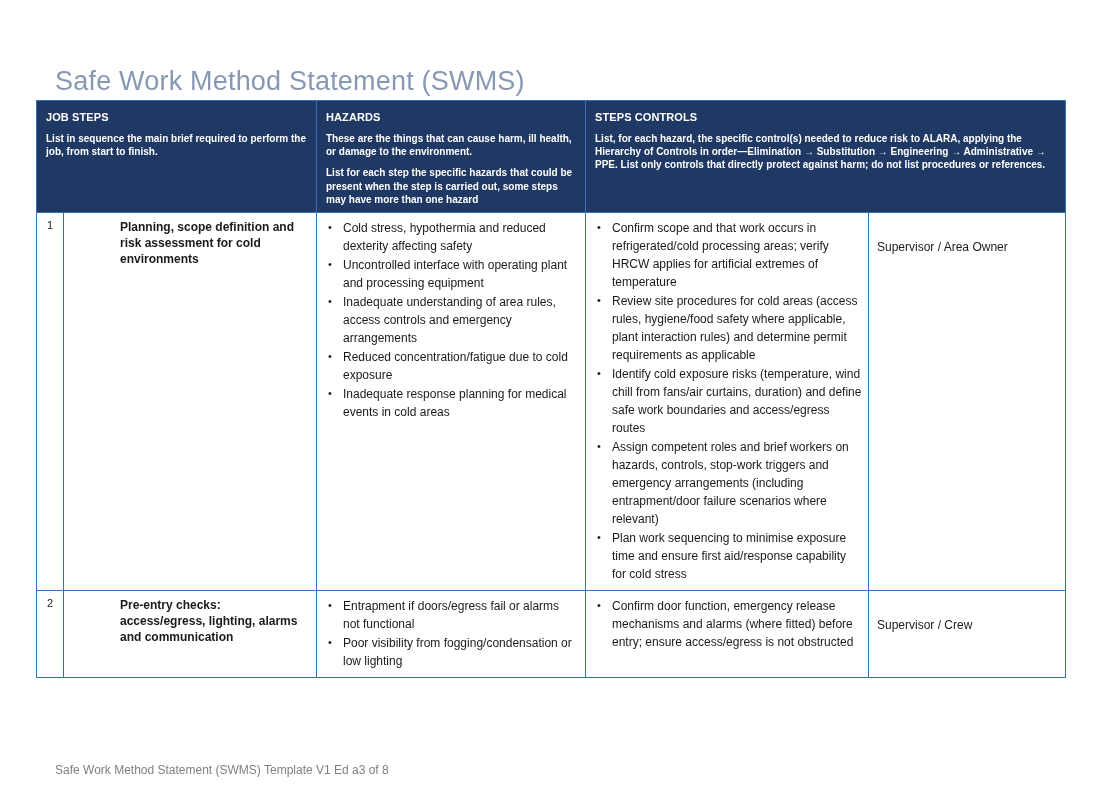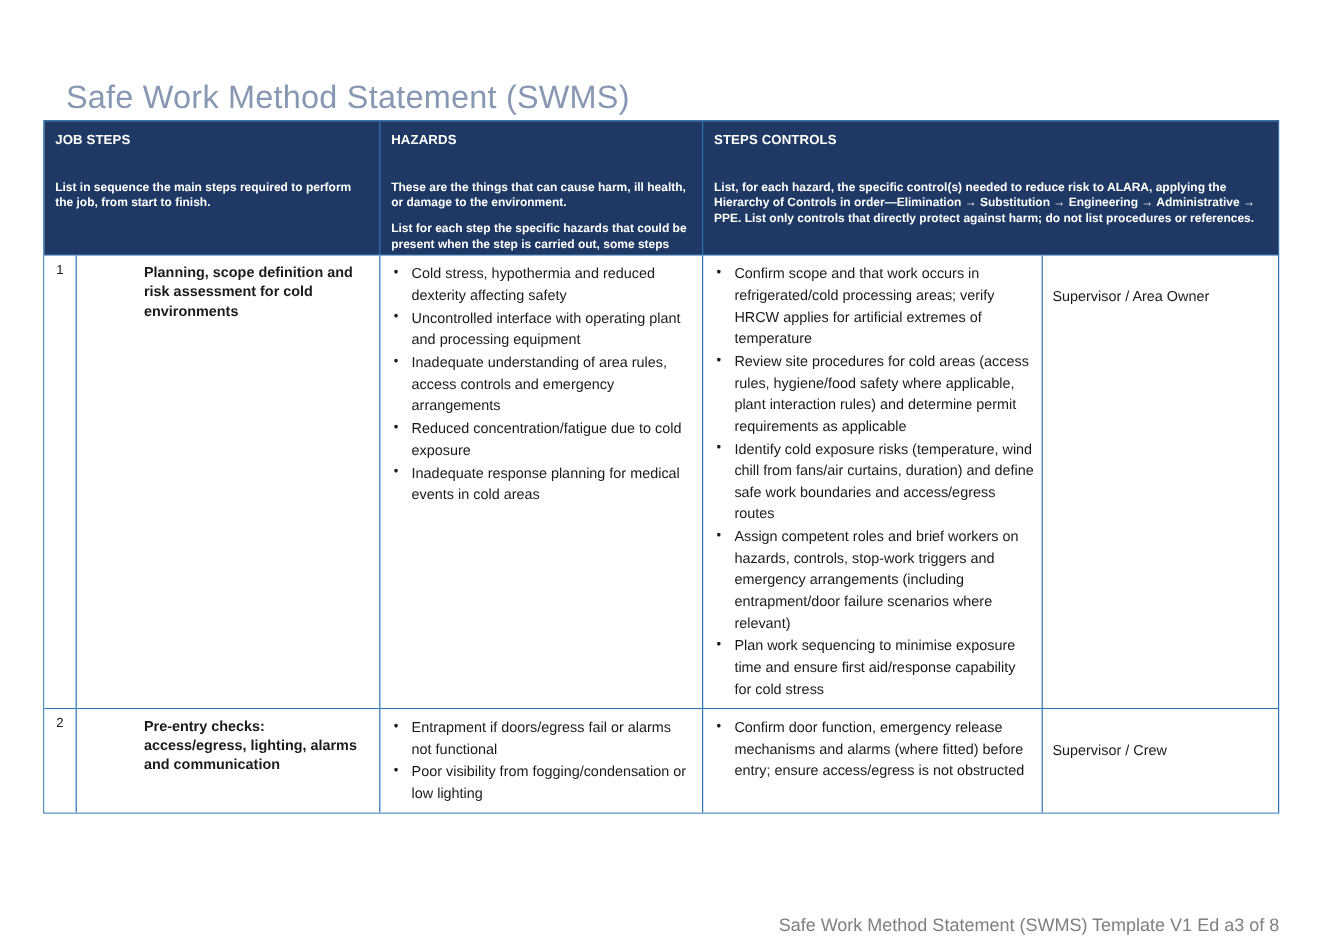--- a/index.html
+++ b/index.html
@@ -44,21 +44,21 @@
     overflow: hidden;
   }
   .header-cell:last-child { border-right: none; flex: 1; }
   .hc-jobsteps { flex: 0 0 280px; }
   .hc-hazards  { flex: 0 0 269px; }
   .hc-controls { flex: 0 0 283px; }
   .hc-resp     { flex: 1; }
   .header-cell h2 {
     font-size: 11px;
     font-weight: 700;
-    margin-bottom: 27px;
+    margin-bottom: 9px;
     letter-spacing: 0.1px;
   }
   .header-cell p {
     font-size: 10px;
     font-weight: 700;
     line-height: 1.32;
     margin-bottom: 8px;
   }
   .header-cell p:empty { display: none; }
 
@@ -105,38 +105,38 @@
     font-size: 11px;
   }
   ul.bullet-list .bullet-text { flex: 1; padding-right: 2px; }
 
   
   .page-footer {
     position: absolute;
     left: 55px; right: 52px;
     top: 763px;
     display: flex;
-    justify-content: flex-end;
-    font-size: 15px;
+    justify-content: flex-start;
+    font-size: 12px;
     color: #808080;
   }
 </style>
 </head>
 <body>
 
 <div class="page">
 
   <h1 class="doc-title">Safe Work Method Statement (SWMS)</h1>
 
   <div class="swms-table">
 
     <div class="header-row">
       <div class="header-cell hc-jobsteps">
         <h2>JOB STEPS</h2>
-        <p>List in sequence the main steps required to perform the job, from start to finish.</p>
+        <p>List in sequence the main brief required to perform the job, from start to finish.</p>
 
       </div>
       <div class="header-cell hc-hazards">
         <h2>HAZARDS</h2>
         <p>These are the things that can cause harm, ill health, or damage to the environment.</p>
         <p>List for each step the specific hazards that could be present when the step is carried out, some steps may have more than one hazard</p>
       </div>
       <div class="header-cell hc-controls">
         <h2>STEPS CONTROLS</h2>
         <p>List, for each hazard, the specific control(s) needed to reduce risk to ALARA, applying the Hierarchy of Controls in order—Elimination → Substitution → Engineering → Administrative → PPE. List only controls that directly protect against harm; do not list procedures or references.</p>

